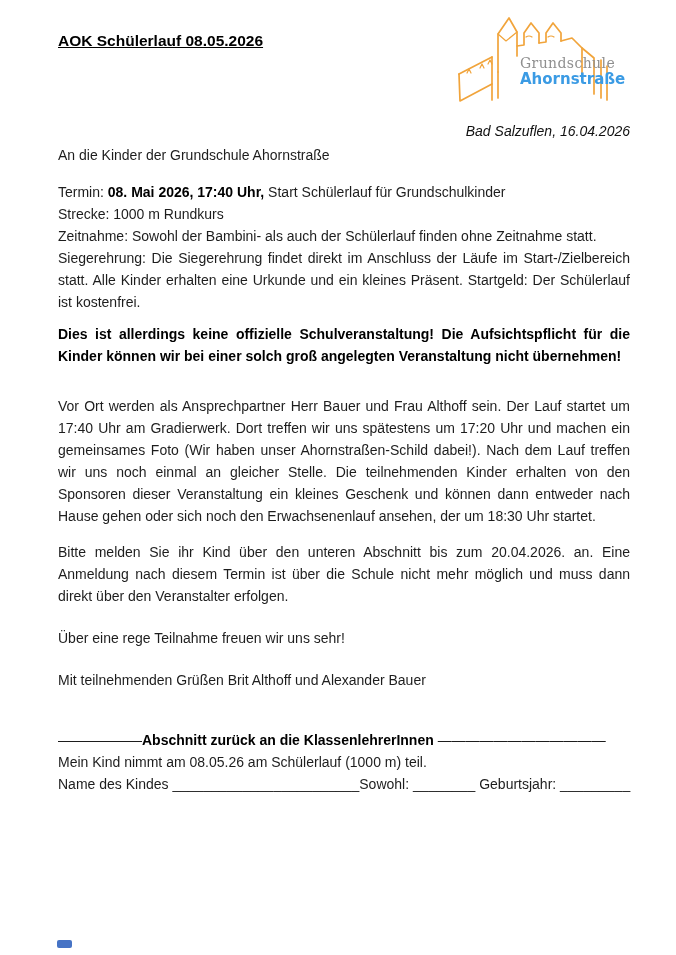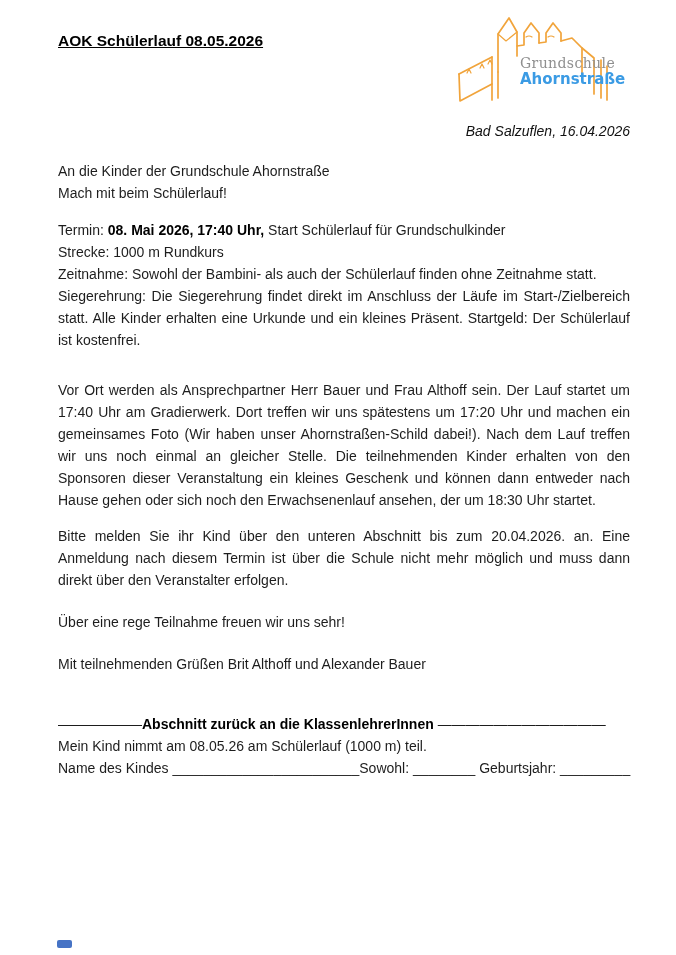--- a/index.html
+++ b/index.html
@@ -57,21 +57,21 @@
     color: #3b9be4;
   }
   
   .dateline {
     margin-top: 68px;
     text-align: right;
     font-style: italic;
     color: #111;
   }
   .line { white-space: nowrap; }
-  .recipient { margin-top: 18px; }
+  .recipient { margin-top: 2px; }
   .infos { margin-top: 15px; }
   .justified { text-align: justify; margin: 0; }
   .warning {
     margin-top: 10px;
     font-weight: bold;
     text-align: justify;
     color: #000;
   }
   .details { margin-top: 28px; text-align: justify; }
   .registration { margin-top: 8px; text-align: justify; }
@@ -123,30 +123,30 @@
     <div class="logo-text">
       <div class="logo-type">Grundschule</div>
       <div class="logo-name">Ahornstraße</div>
     </div>
   </div>
 
   <div class="dateline">Bad Salzuflen, 16.04.2026</div>
 
   <div class="recipient">
     <div class="line">An die Kinder der Grundschule Ahornstraße</div>
-    <div class="line">Mach mit beim Schülerlauf!</div>
   </div>
 
   <div class="infos">
     <div class="line"><span>Termin: </span><b>08. Mai 2026, 17:40 Uhr,</b><span> Start Schülerlauf für Grundschulkinder</span></div>
     <div class="line">Strecke: 1000 m Rundkurs</div>
     <div class="line">Zeitnahme: Sowohl der Bambini- als auch der Schülerlauf finden ohne Zeitnahme statt.</div>
     <p class="justified">Siegerehrung: Die Siegerehrung findet direkt im Anschluss der Läufe im Start-/Zielbereich statt. Alle Kinder erhalten eine Urkunde und ein kleines Präsent. Startgeld: Der Schülerlauf ist kostenfrei.</p>
   </div>
 
+  <p class="warning">Dies ist allerdings keine offizielle Schulveranstaltung! Die Aufsichtspflicht für die Kinder können wir bei einer solch groß angelegten Veranstaltung nicht übernehmen!</p>
 
   <p class="details">Vor Ort werden als Ansprechpartner Herr Bauer und Frau Althoff sein. Der Lauf startet um 17:40 Uhr am Gradierwerk. Dort treffen wir uns spätestens um 17:20 Uhr und machen ein gemeinsames Foto (Wir haben unser Ahornstraßen-Schild dabei!). Nach dem Lauf treffen wir uns noch einmal an gleicher Stelle. Die teilnehmenden Kinder erhalten von den Sponsoren dieser Veranstaltung ein kleines Geschenk und können dann entweder nach Hause gehen oder sich noch den Erwachsenenlauf ansehen, der um 18:30 Uhr startet.</p>
 
   <p class="registration">Bitte melden Sie ihr Kind über den unteren Abschnitt bis zum 20.04.2026. an. Eine Anmeldung nach diesem Termin ist über die Schule nicht mehr möglich und muss dann direkt über den Veranstalter erfolgen.</p>
 
   <p class="participation line">Über eine rege Teilnahme freuen wir uns sehr!</p>
 
   <p class="closing line">Mit teilnehmenden Grüßen Brit Althoff und Alexander Bauer</p>
 
   <div class="slip">

